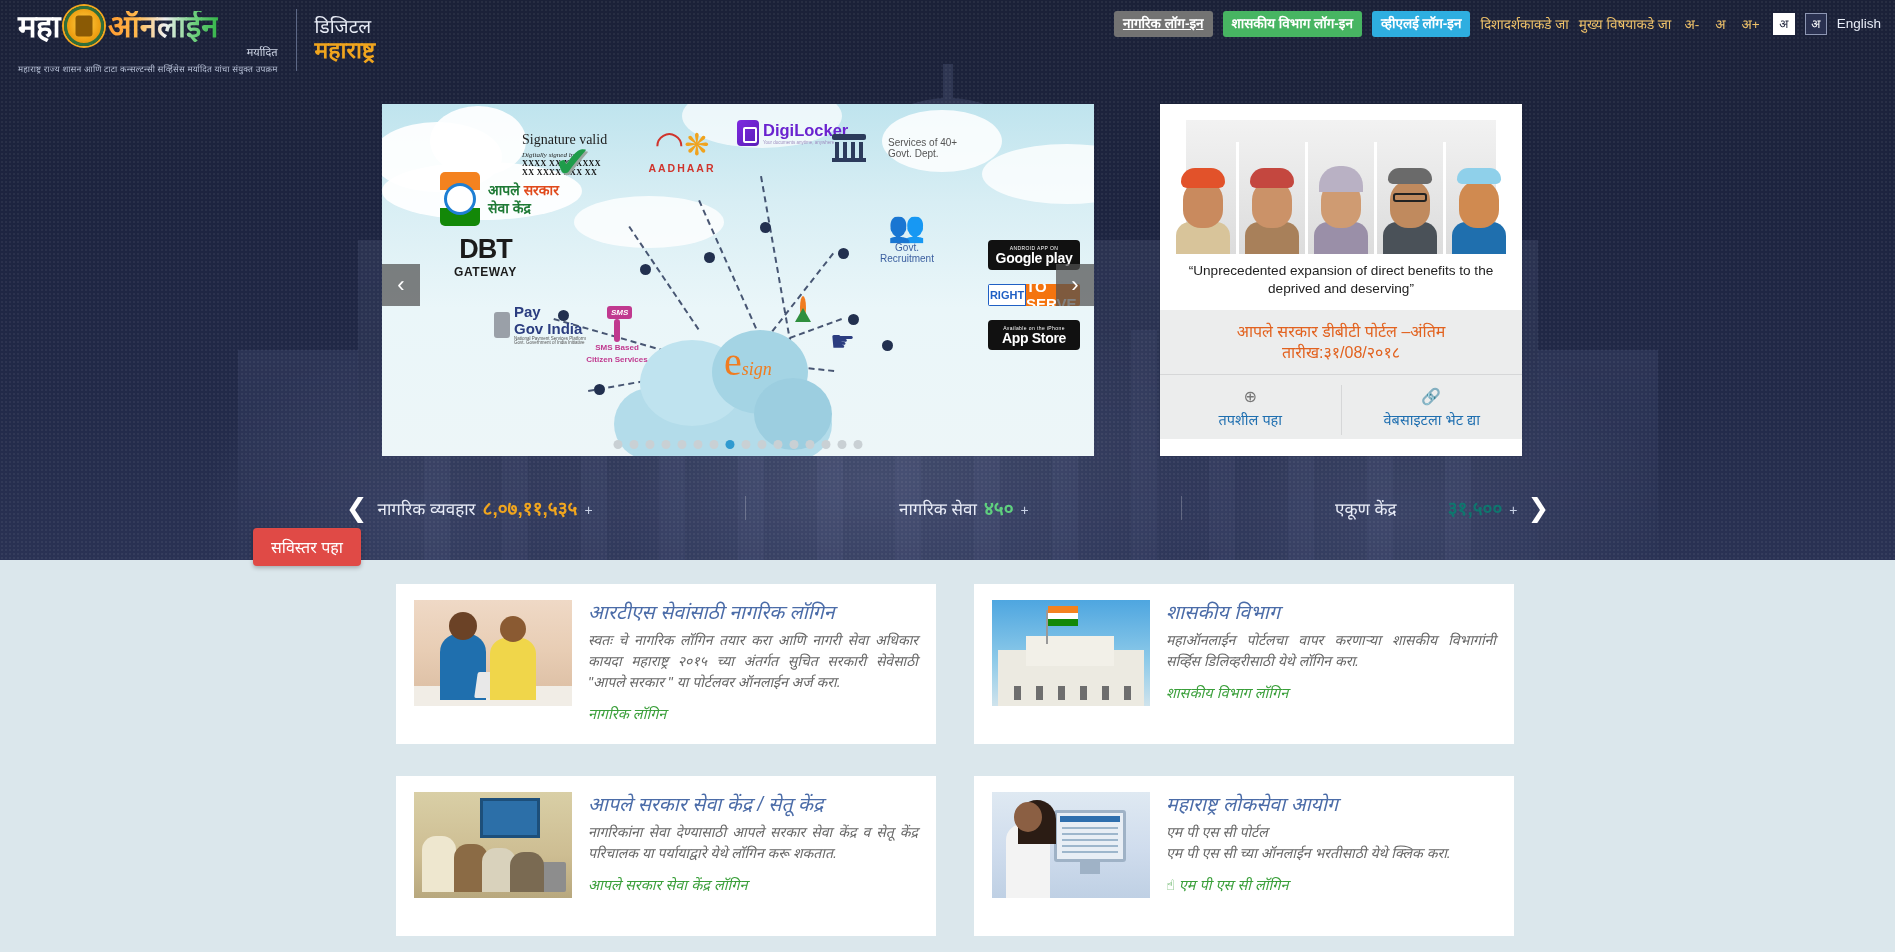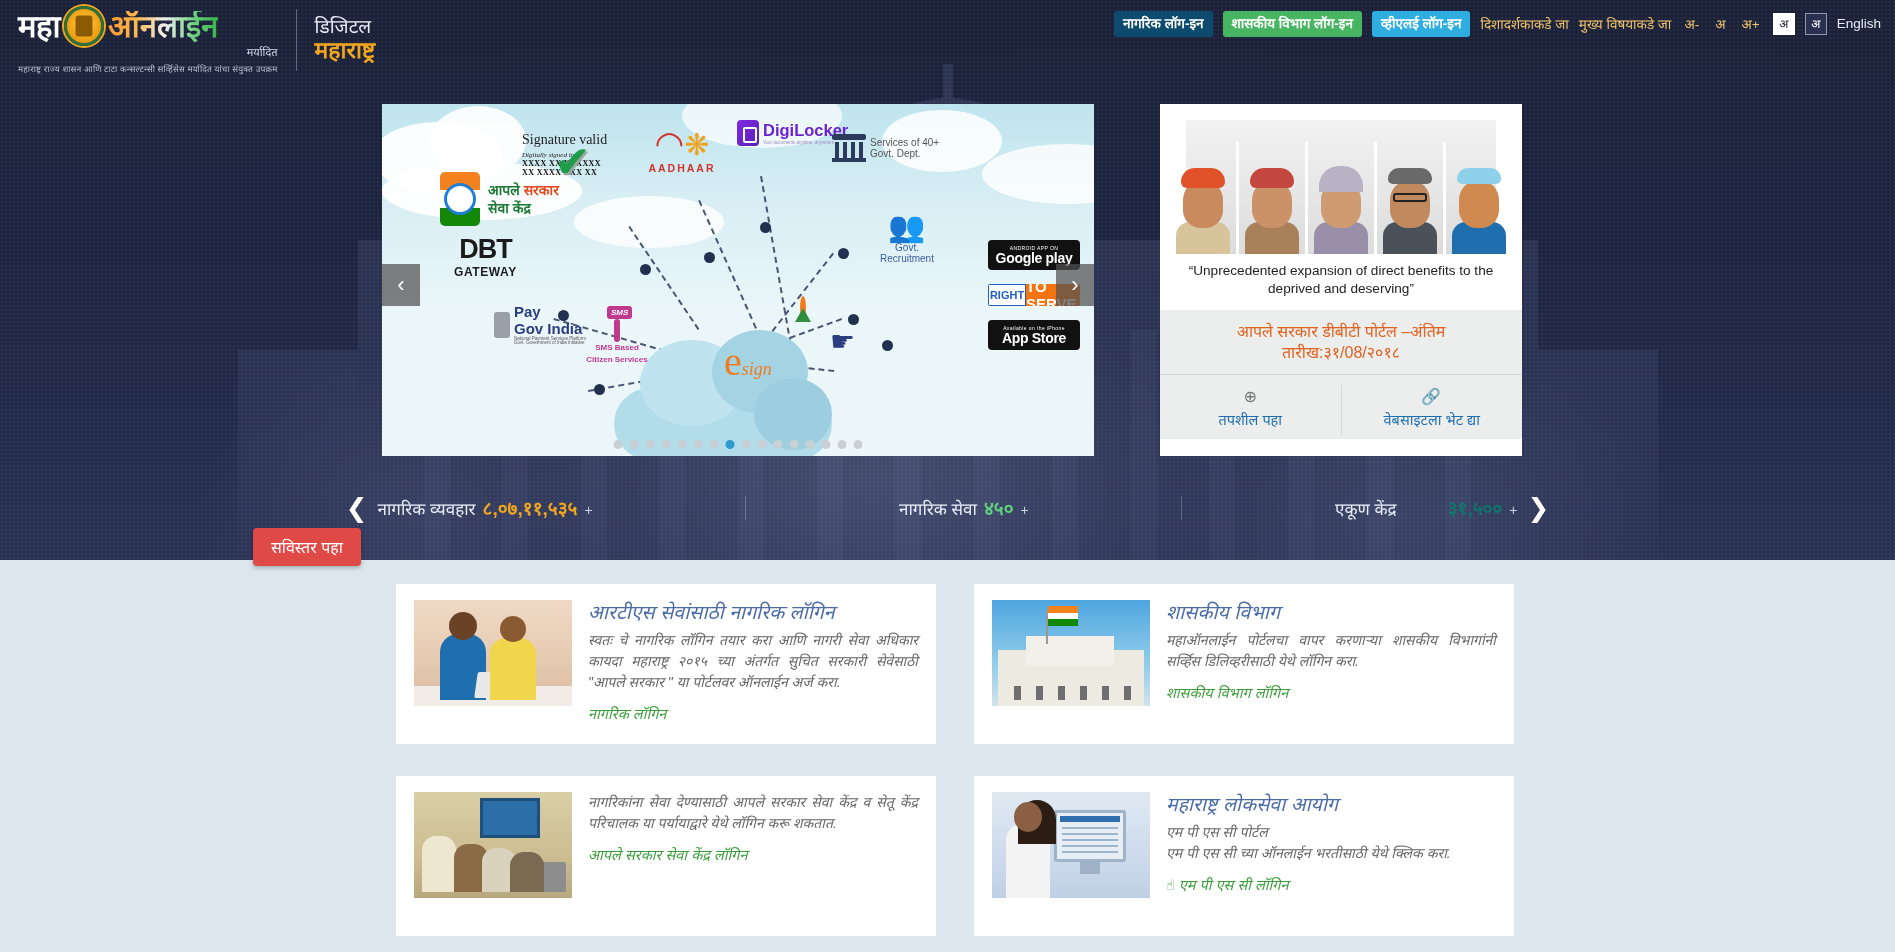--- a/index.html
+++ b/index.html
@@ -102,21 +102,21 @@
 
   
   .utilrow {
     position: absolute; right: 14px; top: 11px;
     display: flex; align-items: center; gap: 10px; font-size: 13px;
   }
   .login-btn {
     padding: 5px 9px; font-size: 13.5px; font-weight: bold; color: #ffffff;
     border-radius: 3px; white-space: nowrap; cursor: pointer; line-height: 1.15;
   }
-  .login-btn.citizen { background: #0c4a6e; }
+  .login-btn.citizen { background: #737373; text-decoration: underline; }
   .login-btn.dept    { background: #47b562; }
   .login-btn.vle     { background: #2eaee0; }
   .util-link { color: #f0c36a; white-space: nowrap; cursor: pointer; font-size: 13.5px; }
   .util-size { color: #f0c36a; cursor: pointer; font-size: 13.5px; padding: 0 3px; }
   .lang-box {
     width: 22px; height: 22px; display: flex; align-items: center; justify-content: center;
     font-size: 12px; cursor: pointer; line-height: 1;
   }
   .lang-box.active { background: #ffffff; color: #1b2138; }
   .lang-box.alt { background: #2a3150; color: #ffffff; border: 1px solid #8e97b3; }
@@ -169,21 +169,21 @@
   .aadhaar .nm { font-size:10.5px; color:#d0342c; font-weight:bold; letter-spacing:2px; margin-top:2px;}
 
   .digilocker { position:absolute; left:355px; top:16px; display:flex; align-items:center; gap:4px;}
   .digilocker .ic { width:22px; height:26px; border-radius:4px;
     background: linear-gradient(135deg,#7e2ae0 0%, #5a1fb8 100%); position:relative;}
   .digilocker .ic:after{content:"";position:absolute;left:6px;top:7px;width:10px;height:12px;
     border:2px solid #fff;border-radius:2px;}
   .digilocker .tx { font-size:16.5px; font-weight:bold; color:#6a23cf; }
   .digilocker .sub { font-size:4.5px; color:#9f8fc0; }
 
-  .govtdept { position:absolute; left:450px; top:30px; display:flex; align-items:center; gap:4px;}
+  .govtdept { position:absolute; left:450px; top:30px; display:flex; align-items:center; gap:22px;}
   .bankicon { width:34px; height:28px; position:relative; }
   .bankicon .roof{position:absolute;left:0;top:0;width:34px;height:6px;background:#2c3b5c;border-radius:2px;}
   .bankicon .pil{position:absolute;top:8px;width:4px;height:16px;background:#2c3b5c;}
   .bankicon .base{position:absolute;left:0;bottom:0;width:34px;height:4px;background:#2c3b5c;}
 
   .recruit { position:absolute; left:485px; top:108px; text-align:center; width:80px;}
   .recruit .ic { font-size: 30px; color:#5f7fc4; line-height:1; }
 
   .aaple { position:absolute; left:58px; top:68px; display:flex; align-items:center; gap:8px;}
   .aaple-logo { width:40px; height:54px; border-radius:5px; overflow:hidden;
@@ -709,21 +709,21 @@
             <div class="th th3">
               <div class="win"></div>
               <div class="mon" style="left:96px"></div>
               <div class="mon" style="left:122px"></div>
               <div class="per" style="left:8px;background:#eee7cf"></div>
               <div class="per" style="left:40px;height:48px;background:#8b6b45"></div>
               <div class="per" style="left:68px;height:44px;background:#d9d2bc"></div>
               <div class="per" style="left:96px;height:40px;background:#7a6a52"></div>
             </div>
           </div>
-          <div class="card-body"><div class="card-desc">नागरिकांना सेवा देण्यासाठी आपले सरकार सेवा केंद्र व सेतू केंद्र परिचालक या पर्यायाद्वारे येथे लॉगिन करू शकतात.</div><div class="card-link"><span>आपले सरकार सेवा केंद्र लॉगिन</span></div></div>
+          <div class="card-body"><div class="card-title">आपले सरकार सेवा केंद्र / सेतू केंद्र</div><div class="card-desc">नागरिकांना सेवा देण्यासाठी आपले सरकार सेवा केंद्र व सेतू केंद्र परिचालक या पर्यायाद्वारे येथे लॉगिन करू शकतात.</div><div class="card-link"><span>आपले सरकार सेवा केंद्र लॉगिन</span></div></div>
         </div>
         <div class="card">
           <div class="card-thumb">
             <div class="th th4">
               <div class="scr">
                 <div class="bar"></div>
                 <div class="ln" style="top:14px"></div>
                 <div class="ln" style="top:20px"></div>
                 <div class="ln" style="top:26px"></div>
                 <div class="ln" style="top:32px"></div>

